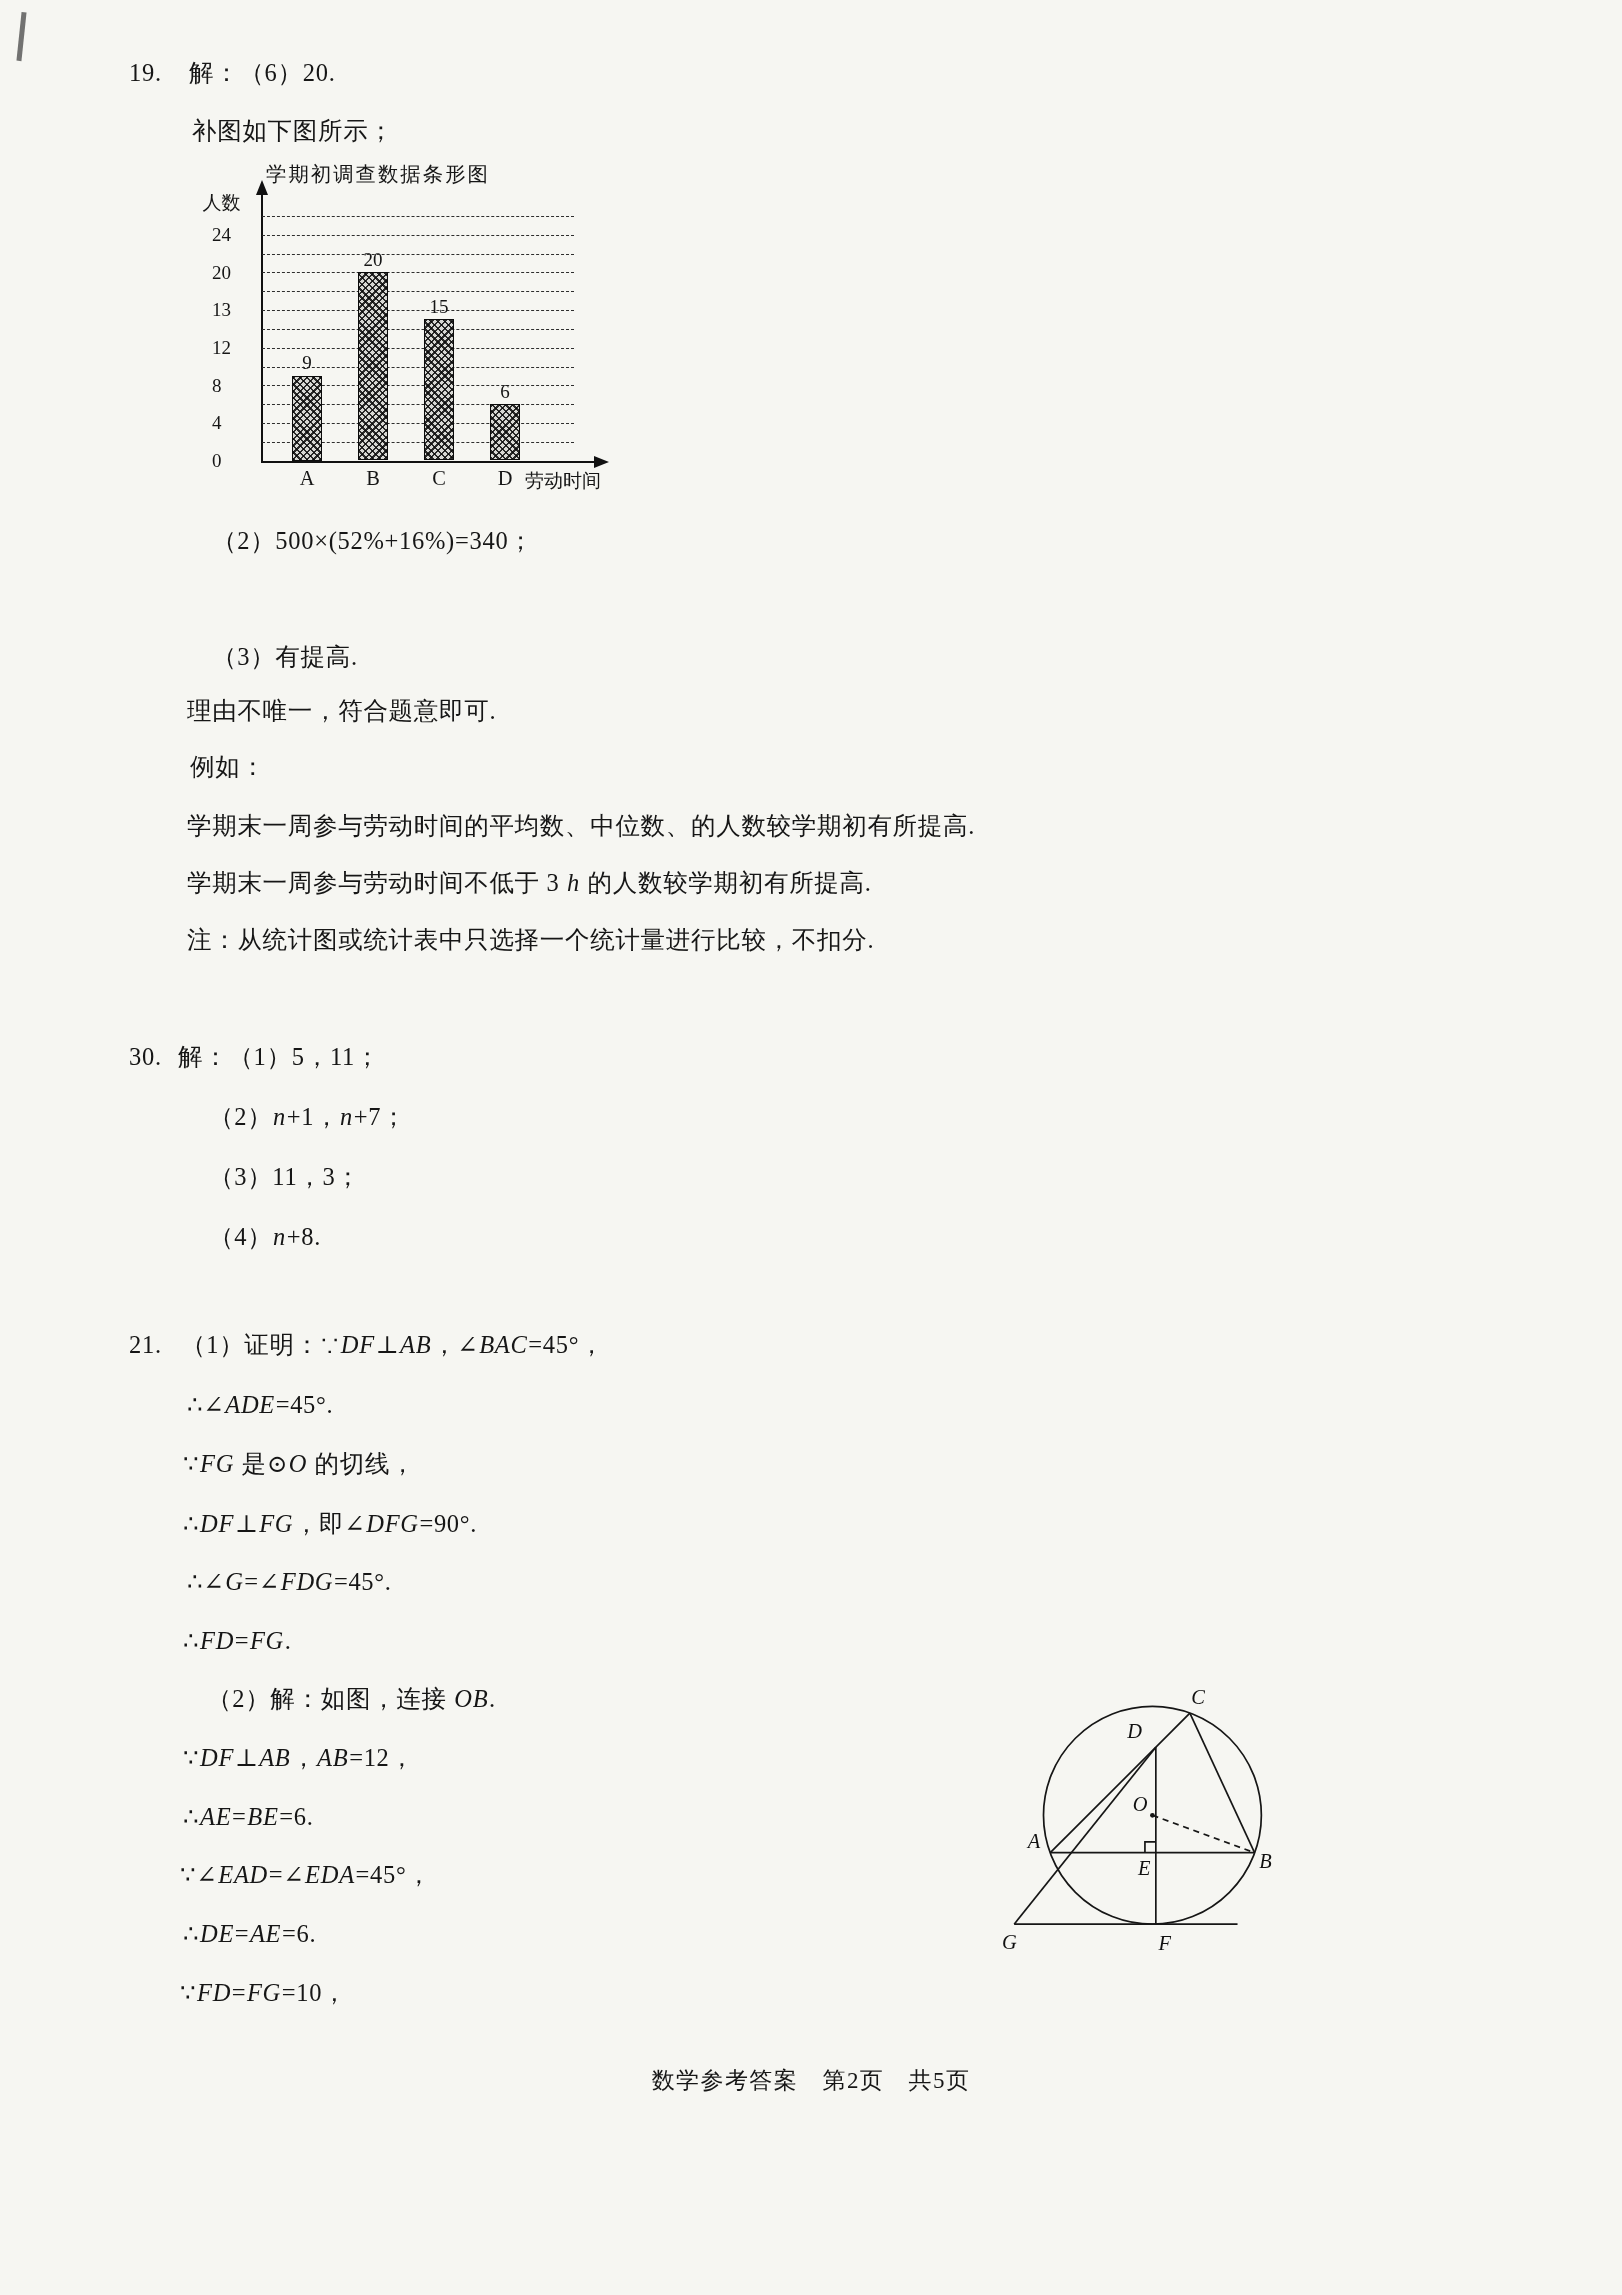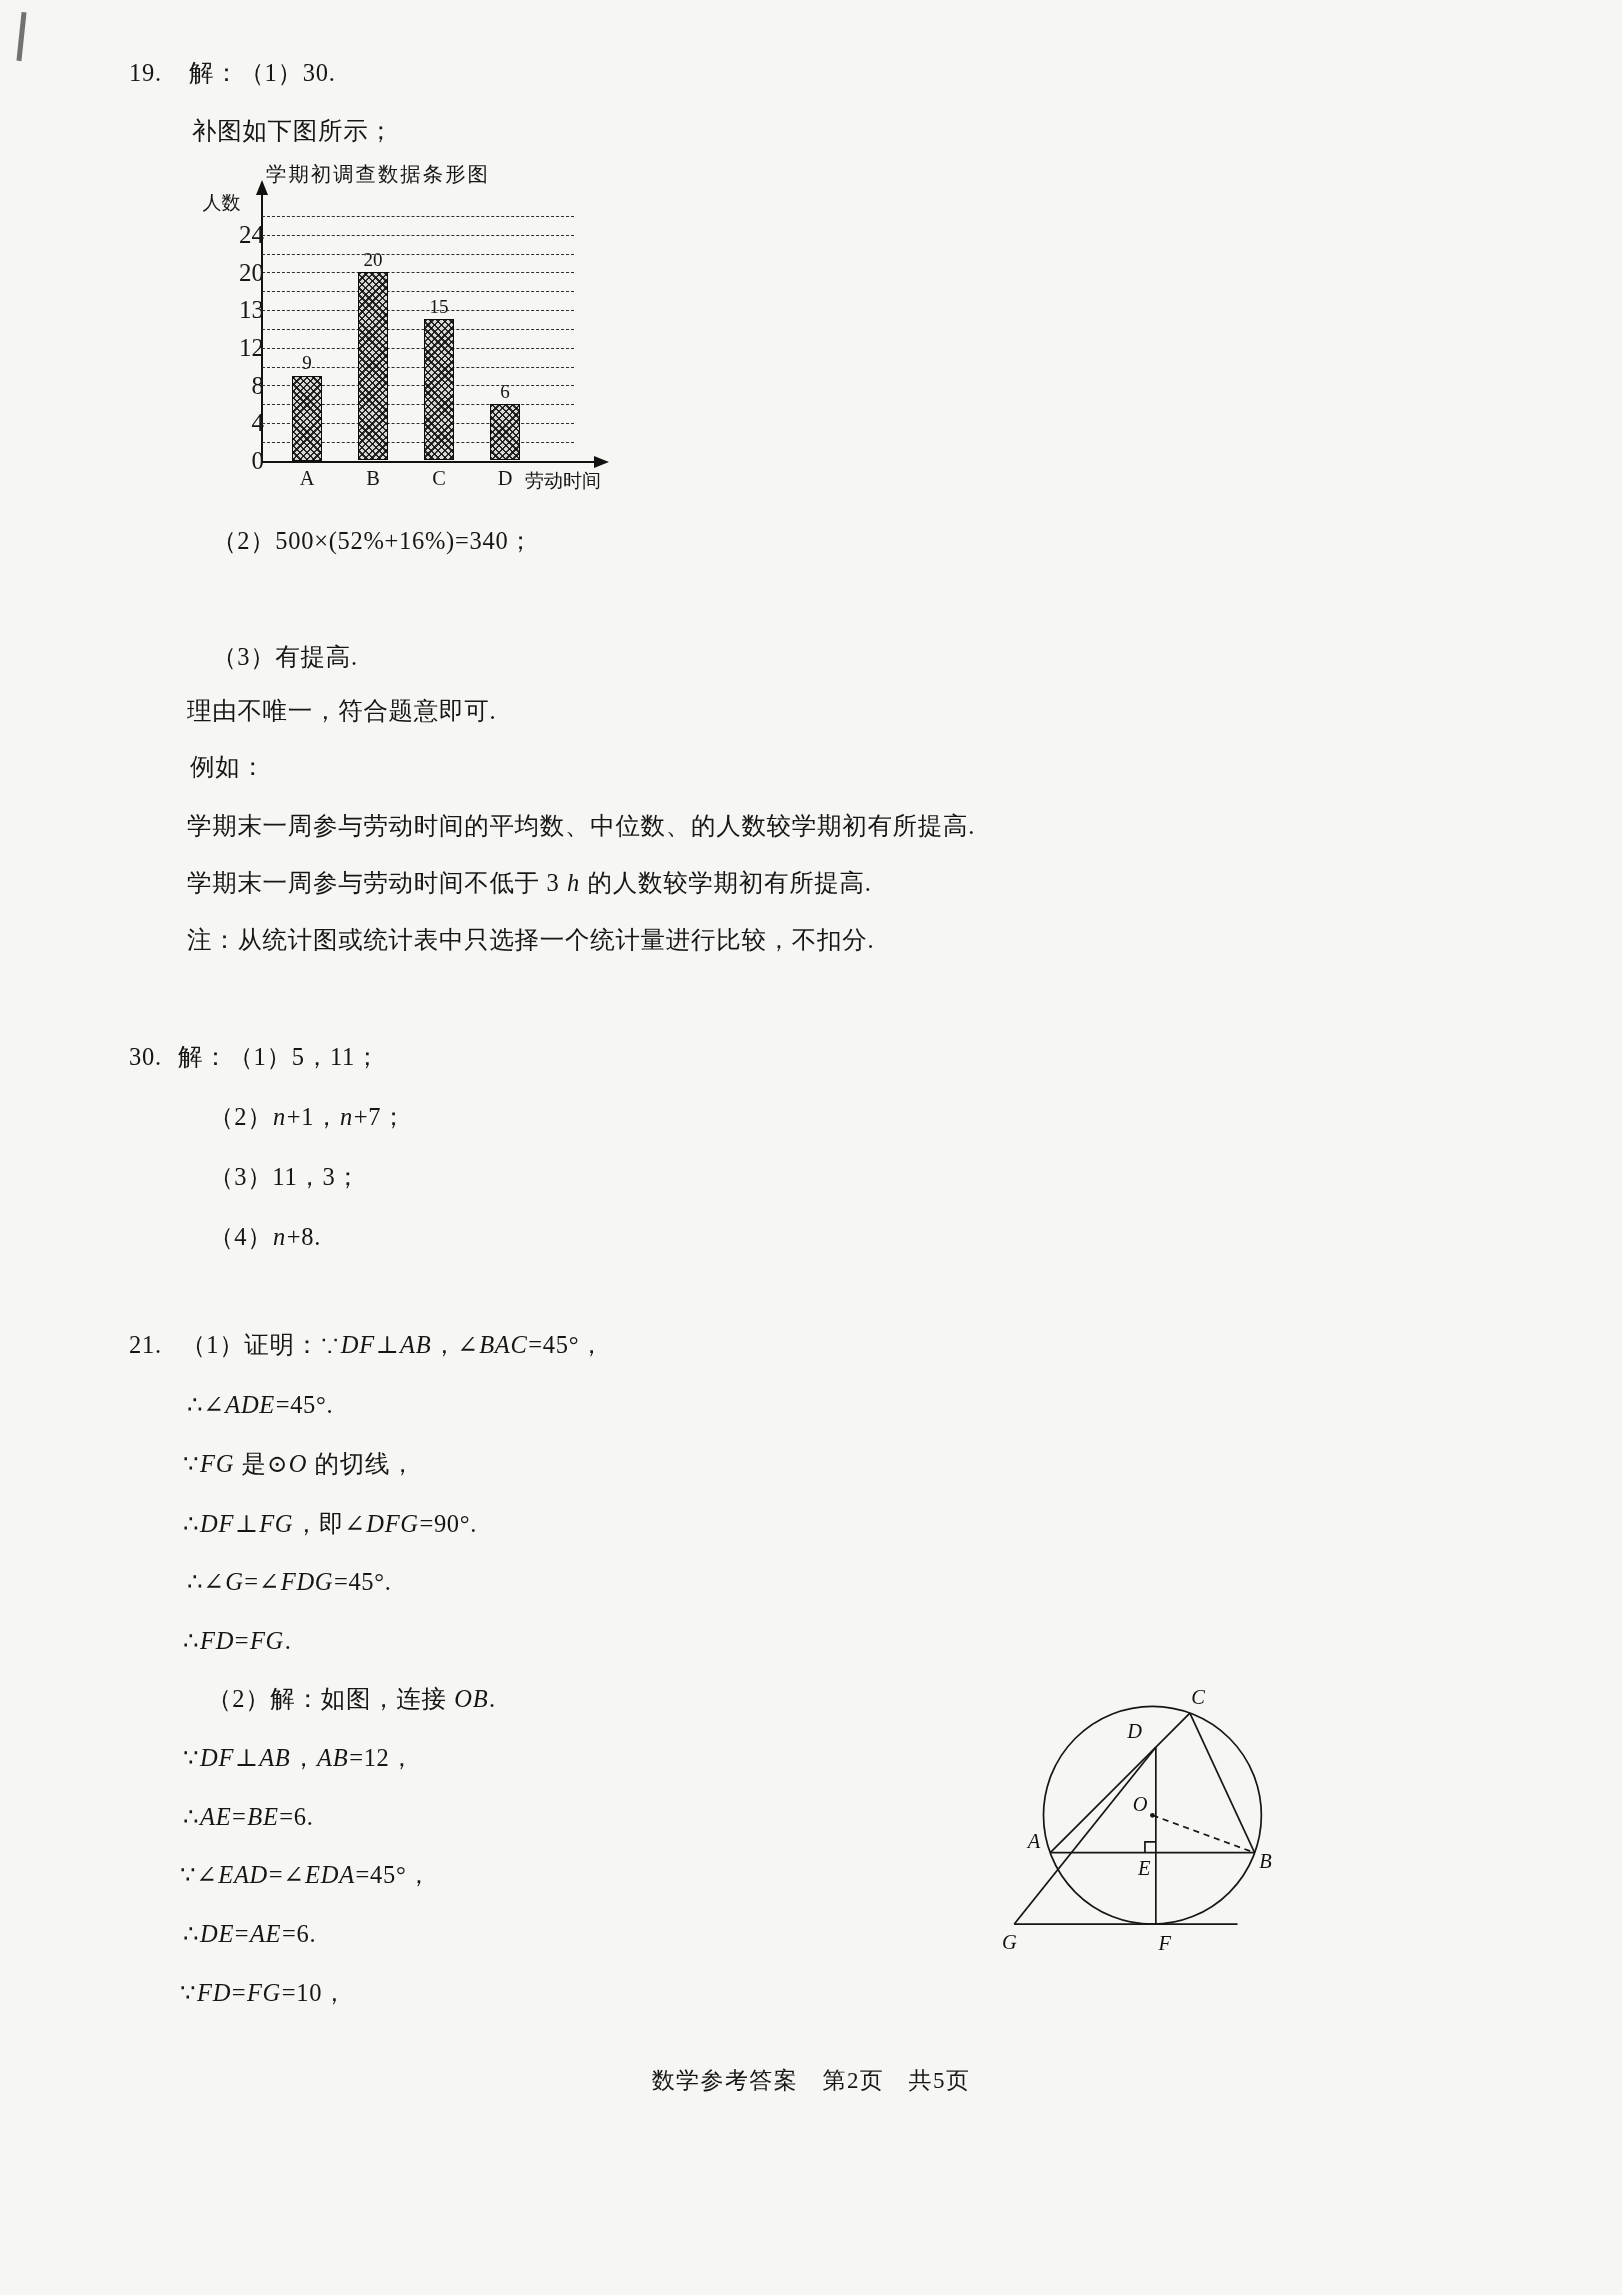--- a/index.html
+++ b/index.html
@@ -24,21 +24,21 @@
   .chart-title { position:absolute; left:65px; top:0; font-size:20.4px; letter-spacing:2px; }
   .chart-ylabel { position:absolute; left:1.4px; top:30px; font-size:19px; }
   .chart-xlabel { position:absolute; left:324px; top:308px; font-size:19px; }
   .axis-y { position:absolute; left:60px; top:34px; height:267px; width:0; border-left:2px solid #111; }
   .axis-x { position:absolute; left:60px; top:301px; width:335px; height:0; border-top:2px solid #111; }
   .arrow-up { position:absolute; left:55px; top:20.4px; width:0; height:0;
     border-left:6.1px solid transparent; border-right:6.1px solid transparent; border-bottom:15px solid #111; }
   .arrow-right { position:absolute; left:393px; top:296px; width:0; height:0;
     border-top:6.1px solid transparent; border-bottom:6.1px solid transparent; border-left:15px solid #111; }
   .gridline { position:absolute; left:61px; width:312px; height:0; border-top:1.7px dashed #2e2e2e; }
-  .ytick { position:absolute; left:19px; width:44px; text-align:right; font-size:25px; line-height:23px; }
+  .ytick { position:absolute; left:11px; width:44px; text-align:left; font-size:19px; line-height:23px; }
   .bar {
     position:absolute; width:30px;
     background-color:#d8d8d4;
     background-image:
       repeating-linear-gradient(45deg, rgba(12,12,12,.85) 0 1.7px, transparent 1.7px 4.8px),
       repeating-linear-gradient(135deg, rgba(12,12,12,.85) 0 1.7px, transparent 1.7px 4.8px);
     border:1.7px solid #0c0c0c;
   }
   .bar-label { position:absolute; width:48px; text-align:center; font-size:19px; line-height:23px; }
   .bar-cat { position:absolute; top:307px; width:30px; text-align:center; font-size:20.4px; }
@@ -51,21 +51,21 @@
     font-size:23px; letter-spacing:1.4px; }
 </style>
 </head>
 <body>
 
 <div class="page">
 
   <div class="scan-mark"></div>
 
   <div class="line math" style="left:129px;top:57px">19.</div>
-  <div class="line math" style="left:189px;top:57px">解：（1）30.</div>
+  <div class="line math" style="left:189px;top:57px">解：（6）20.</div>
   <div class="line math" style="left:192px;top:115px">补图如下图所示；</div>
 
   <div id="chart">
     <div class="chart-title">学期初调查数据条形图</div>
     <div class="chart-ylabel">人数</div>
     <div class="arrow-up"></div>
     <div class="axis-y"></div>
     <div class="axis-x"></div>
     <div class="arrow-right"></div>
     <div class="chart-xlabel">劳动时间</div>

